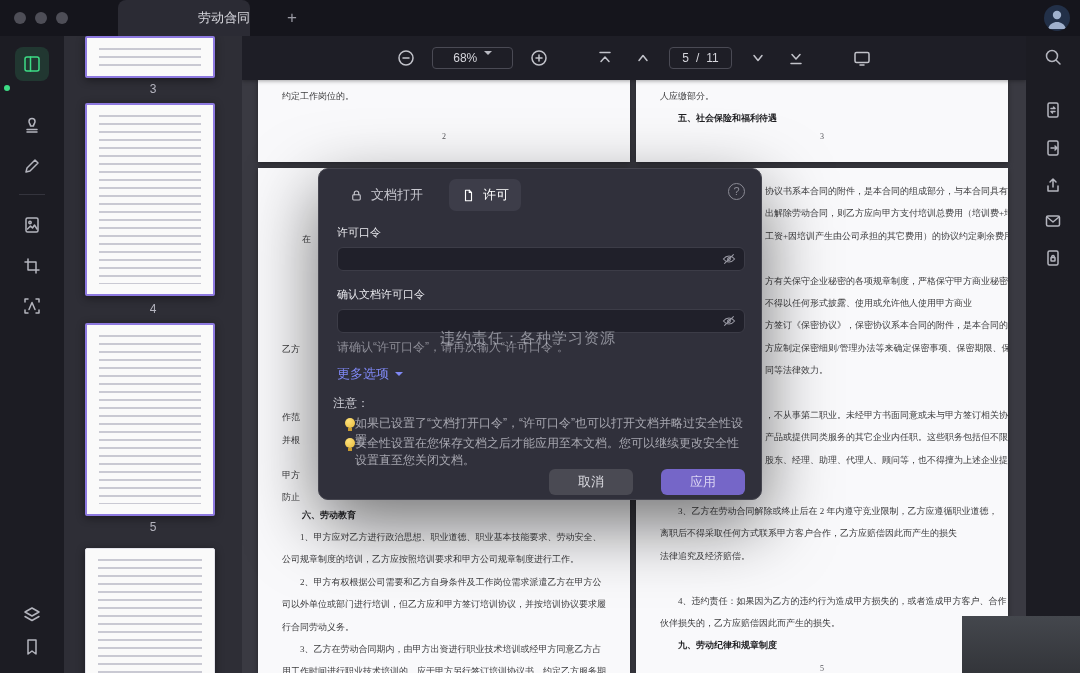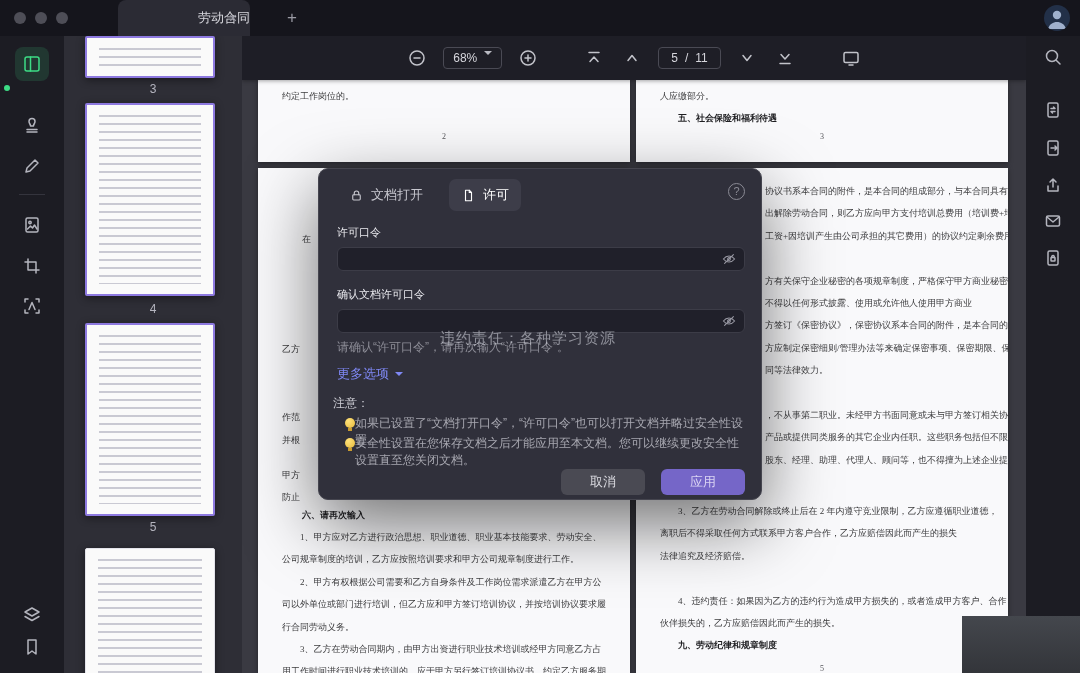--- a/index.html
+++ b/index.html
@@ -31,21 +31,21 @@
   .thumb-page{position:absolute;left:21px;width:130px;background:#fafafa;border:2px solid #8d79e0;border-radius:2px;box-shadow:0 2px 8px rgba(0,0,0,.45);overflow:hidden}
   .thumb-page.plain{border:1px solid #e3e3ea}
   .tlines{position:absolute;left:12px;right:12px;top:10px;bottom:10px;background:repeating-linear-gradient(to bottom,#b9b9c6 0 2px,transparent 2px 8px);opacity:.75}
   .thumb-label{position:absolute;left:0;width:178px;text-align:center;font-size:12px;color:#b5b5bf}
 
   
   .doc-area{position:absolute;left:242px;top:36px;width:784px;bottom:0;background:#3a3a42;overflow:hidden;z-index:10}
   .doc-toolbar{position:absolute;left:0;top:0;width:100%;height:44px;background:#1e1e26;display:flex;align-items:center;justify-content:center;gap:14px;z-index:5;box-shadow:0 1px 4px rgba(0,0,0,.35)}
   .tool-btn{display:flex;align-items:center;justify-content:center;width:24px;height:24px}
   .tool-btn svg{width:20px;height:20px;fill:none;stroke:#c2c3ca;stroke-width:1.5;stroke-linecap:round;stroke-linejoin:round}
-  .zoom-box{display:flex;align-items:flex-start;gap:7px;border:1px solid #4a4a54;border-radius:4px;padding:3px 9px;color:#d6d6dc;font-size:12px}
+  .zoom-box{display:flex;align-items:flex-start;gap:7px;border:1px solid #4a4a54;border-radius:4px;padding:3px 20px;color:#d6d6dc;font-size:12px}
   .caret-down{width:0;height:0;border-left:4px solid transparent;border-right:4px solid transparent;border-top:4.5px solid #b9bac2}
   .page-box{display:flex;align-items:center;gap:7px;border:1px solid #4a4a54;border-radius:4px;padding:3px 12px;color:#d6d6dc;font-size:12px}
   .tool-gap{width:14px}
 
   
   .page{position:absolute;background:#f9f9fb;box-shadow:0 1px 5px rgba(0,0,0,.4);overflow:hidden;
         font-family:"Liberation Serif","DejaVu Serif",serif;color:#3c3c3e;font-size:9px;line-height:22.4px}
   .page .pnum{position:absolute;width:100%;text-align:center;font-size:8px;color:#55555a}
   .pline{min-height:22.4px;white-space:nowrap}
   .para{text-indent:18px;line-height:22.4px}
@@ -76,21 +76,21 @@
   .input-wrap input{width:100%;height:100%;background:#20202a;border:1px solid #3c3c47;border-radius:6px;color:#ddd;font-size:12px;padding:0 30px 0 10px;outline:none}
   .eye-btn{position:absolute;right:8px;top:4px;width:16px;height:16px}
   .eye-btn svg{width:16px;height:16px;fill:none;stroke:#9a9aa5;stroke-width:1.3;stroke-linecap:round}
   .hint{position:absolute;left:18px;top:170px;font-size:12px;color:#8d8d97}
   .more-options{position:absolute;left:18px;top:196px;font-size:13px;color:#7f88f5;display:flex;align-items:center;gap:6px}
   .more-options .caret-down{border-top-color:#7f88f5}
   .note-title{position:absolute;left:14px;top:226px;font-size:12px;color:#cbcbd3}
   .note-row{position:absolute;left:26px;right:16px;display:flex;gap:0;font-size:12px;color:#a8a8b1;line-height:17px}
   .bulb{position:relative;flex:0 0 10px;width:10px;height:10px;margin-top:3px;border-radius:50%;background:radial-gradient(circle at 35% 30%,#ffe27a,#e7b93c)}
   .bulb::after{content:"";position:absolute;left:3px;bottom:-3px;width:4px;height:3px;background:#c99b2e}
-  .dlg-buttons{position:absolute;right:16px;top:300px;display:flex;gap:16px}
+  .dlg-buttons{position:absolute;right:16px;top:300px;display:flex;gap:28px}
   .btn{width:84px;height:26px;border-radius:6px;font-size:13px;display:flex;align-items:center;justify-content:center}
   .btn-cancel{background:#4a4a53;color:#dcdce2}
   .btn-apply{background:#7566c8;color:#d9d3f3}
 
   
   .watermark{position:absolute;left:198px;top:293px;z-index:20;font-size:15px;letter-spacing:1px;color:rgba(221,223,231,.55);pointer-events:none;white-space:nowrap}
   .pip{position:absolute;right:0;bottom:0;width:118px;height:57px;background:linear-gradient(180deg,#44474d,#33353a);z-index:60}
 </style>
 </head>
 <body>
@@ -254,21 +254,21 @@
     <div class="pnum" style="bottom:14px;left:0">3</div>
   </div>
 
   <div class="page page-main-left">
     <span class="frag" style="left:44px;top:60px">在</span>
     <span class="frag" style="left:24px;top:170px">乙方</span>
     <span class="frag" style="left:24px;top:238px">作范</span>
     <span class="frag" style="left:24px;top:261px">并根</span>
     <span class="frag" style="left:24px;top:296px">甲方</span>
     <span class="frag" style="left:24px;top:318px">防止</span>
-    <div class="frag doc-heading" style="left:44px;top:336px">六、请再次输入</div>
+    <div class="frag doc-heading" style="left:44px;top:336px">六、劳动教育</div>
     <div class="left-paras">
         <div class="para">1、甲方应对乙方进行政治思想、职业道德、职业基本技能要求、劳动安全、公司规章制度的培训，乙方应按照培训要求和甲方公司规章制度进行工作。</div>
         <div class="para">2、甲方有权根据公司需要和乙方自身条件及工作岗位需求派遣乙方在甲方公司以外单位或部门进行培训，但乙方应和甲方签订培训协议，并按培训协议要求履行合同劳动义务。</div>
         <div class="para">3、乙方在劳动合同期内，由甲方出资进行职业技术培训或经甲方同意乙方占用工作时间进行职业技术培训的，应于甲方另行签订培训协议书，约定乙方服务期限，双方严</div>
       </div>
   </div>
 
   <div class="page page-main-right">
     <div class="right-upper">
         <div class="pline">协议书系本合同的附件，是本合同的组成部分，与本合同具有</div>

